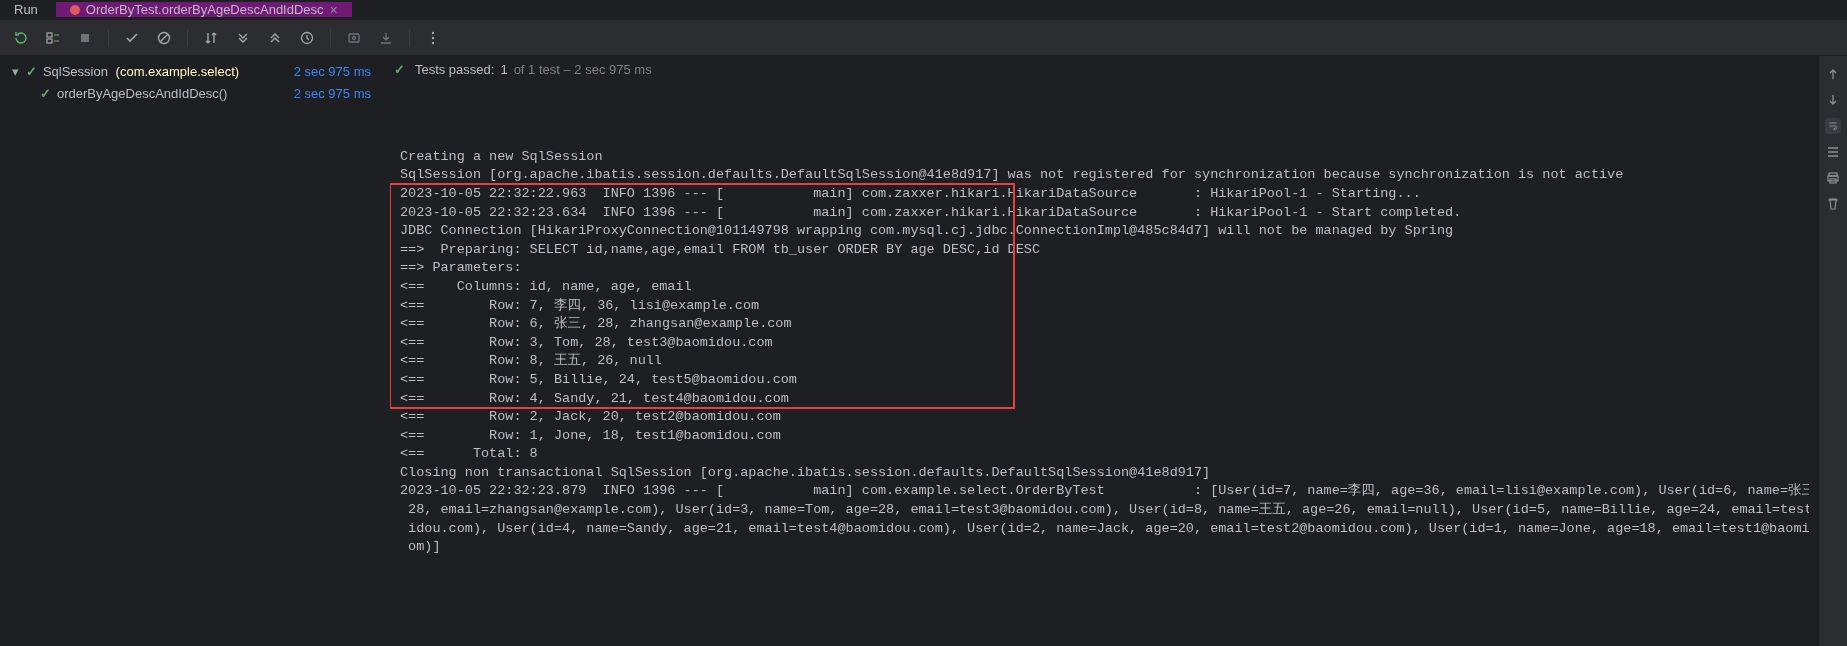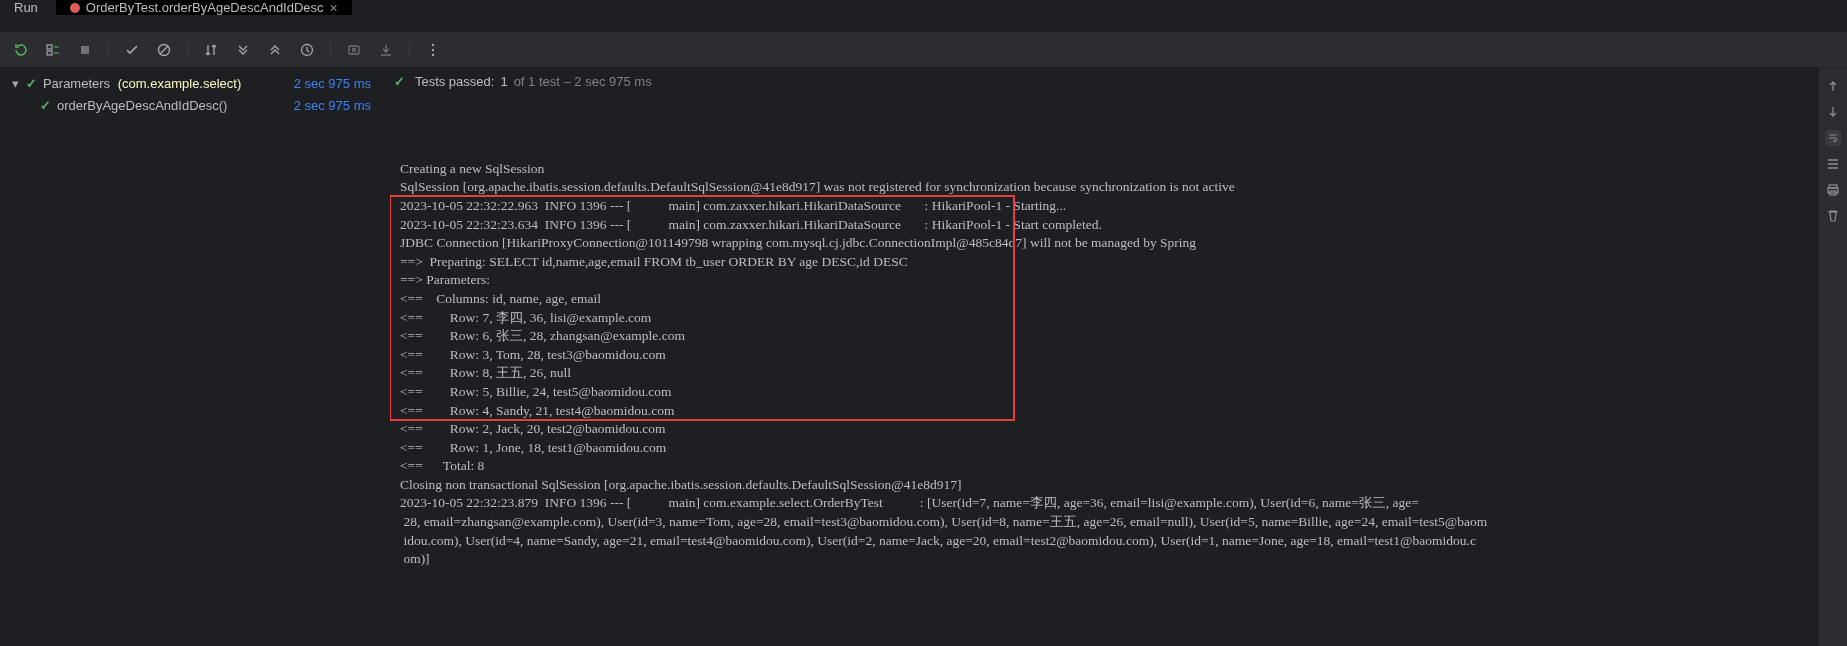--- a/index.html
+++ b/index.html
@@ -9,35 +9,35 @@
     font-family:"Segoe UI",Arial,sans-serif;
     font-size:13px;
     width:1847px;
     height:646px;
     overflow:hidden;
     display:flex;
     flex-direction:column;
   }
   
   .tabs {
-    height:32px;
-    display:flex;
-    align-items:flex-start;
+    height:20px;
+    display:flex;
+    align-items:center;
     background:#1e1f22;
     border-bottom:1px solid #1e1f22;
   }
   .tab {
     display:flex;
     align-items:center;
     padding:0 14px;
     gap:6px;
     color:#bcbec4;
   }
   .tab.run { background:#1e1f22; padding-right:18px;}
-  .tab.active { background:#000000; }
+  .tab.active { background:#701a75; }
   .tab .close { color:#8d8f93; font-size:14px; line-height:1; }
   .red-ind { display:inline-block; width:10px; height:10px; border-radius:50%; background:#db5c5c;
     position:relative; }
   .red-ind::after{content:"";position:absolute;border:1px solid #7a7a7a;width:8px;height:8px;border-radius:50%;left:-1px;top:3px;display:none;}
   
   .toolbar {
     height:36px;
     display:flex;
     align-items:center;
     gap:10px;
@@ -92,21 +92,21 @@
     background:#1e1f22;
     color:#7f8185;
   }
   .status-bar .chk{color:#5fad65;}
   .status-bar .passed{color:#bcbec4;text-align:right;}
   .console{
     flex:1;
     background:#1e1f22;
     margin:4px 10px 10px 6px;
     padding:6px 10px;
-    font-family:Liberation Serif, serif;
+    font-family:Liberation Mono, monospace;
     font-size:13.5px;
     line-height:18.6px;
     color:#bcbec4;
     white-space:pre;
     overflow:hidden;
     position:relative;
   }
   .hlbox{
     position:absolute;
     border:2px solid #e93e3a;
@@ -211,21 +211,21 @@
       </svg>
     </div>
 </div>
 
 <div class="main">
 
   <div class="tree">
     <div class="tree-row">
       <span class="chev">▾</span>
       <span class="chk">✓</span>
-      <span>Parameters</span>
+      <span>SqlSession</span>
       <span>&nbsp;</span>
       <span class="muted">(com.example.select)</span>
       <span class="time">2 sec 975 ms</span>
     </div>
     <div class="tree-row" style="padding-left:40px">
       <span class="chk">✓</span>
       <span>orderByAgeDescAndIdDesc()</span>
       <span class="time">2 sec 975 ms</span>
     </div>
   </div>

